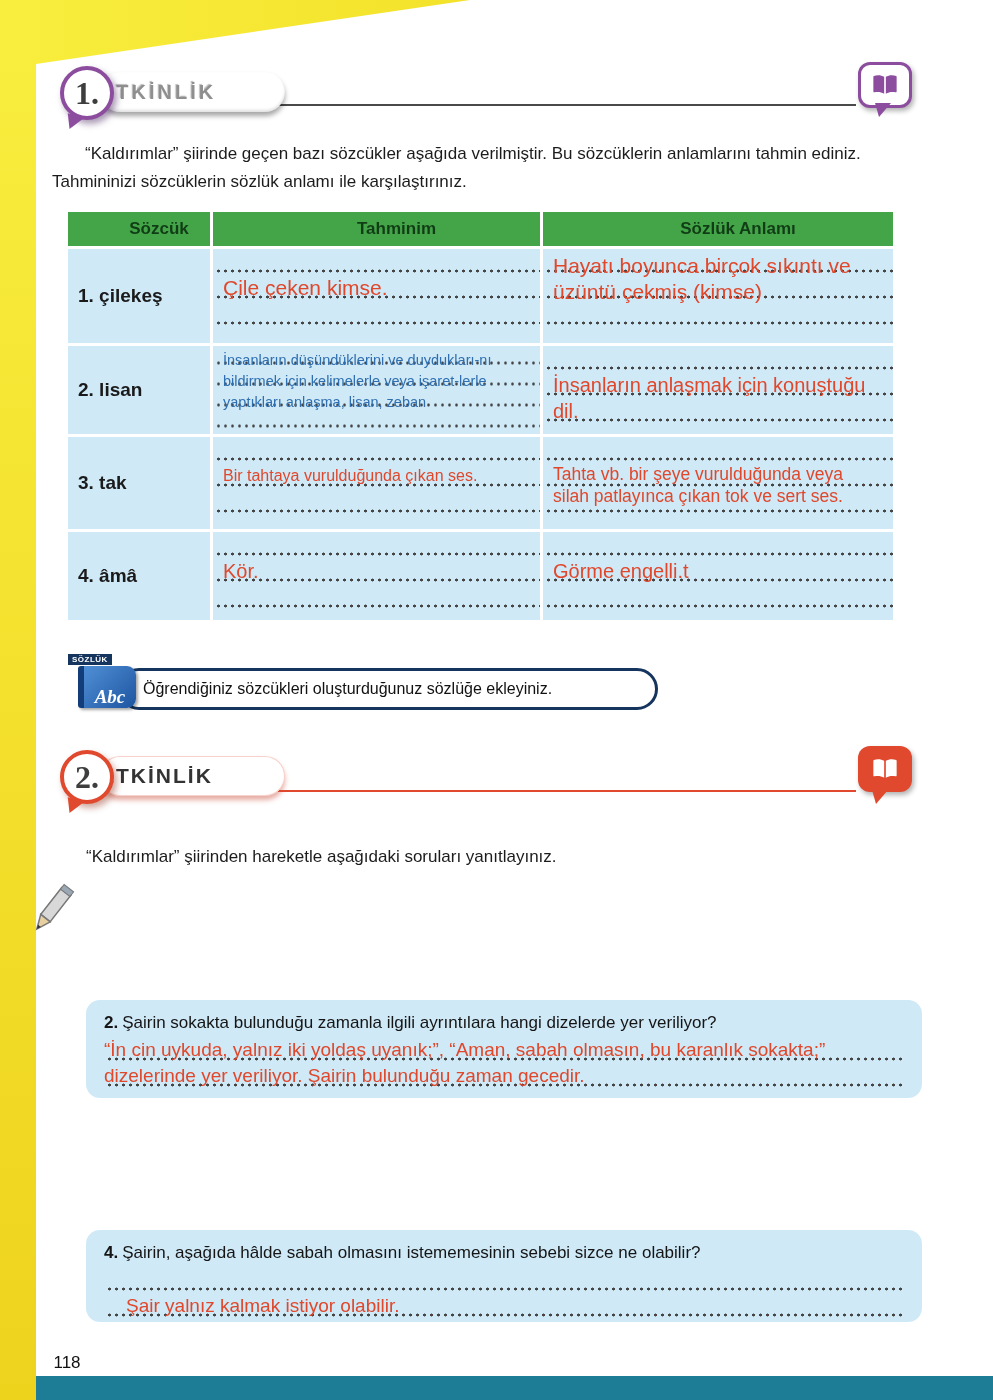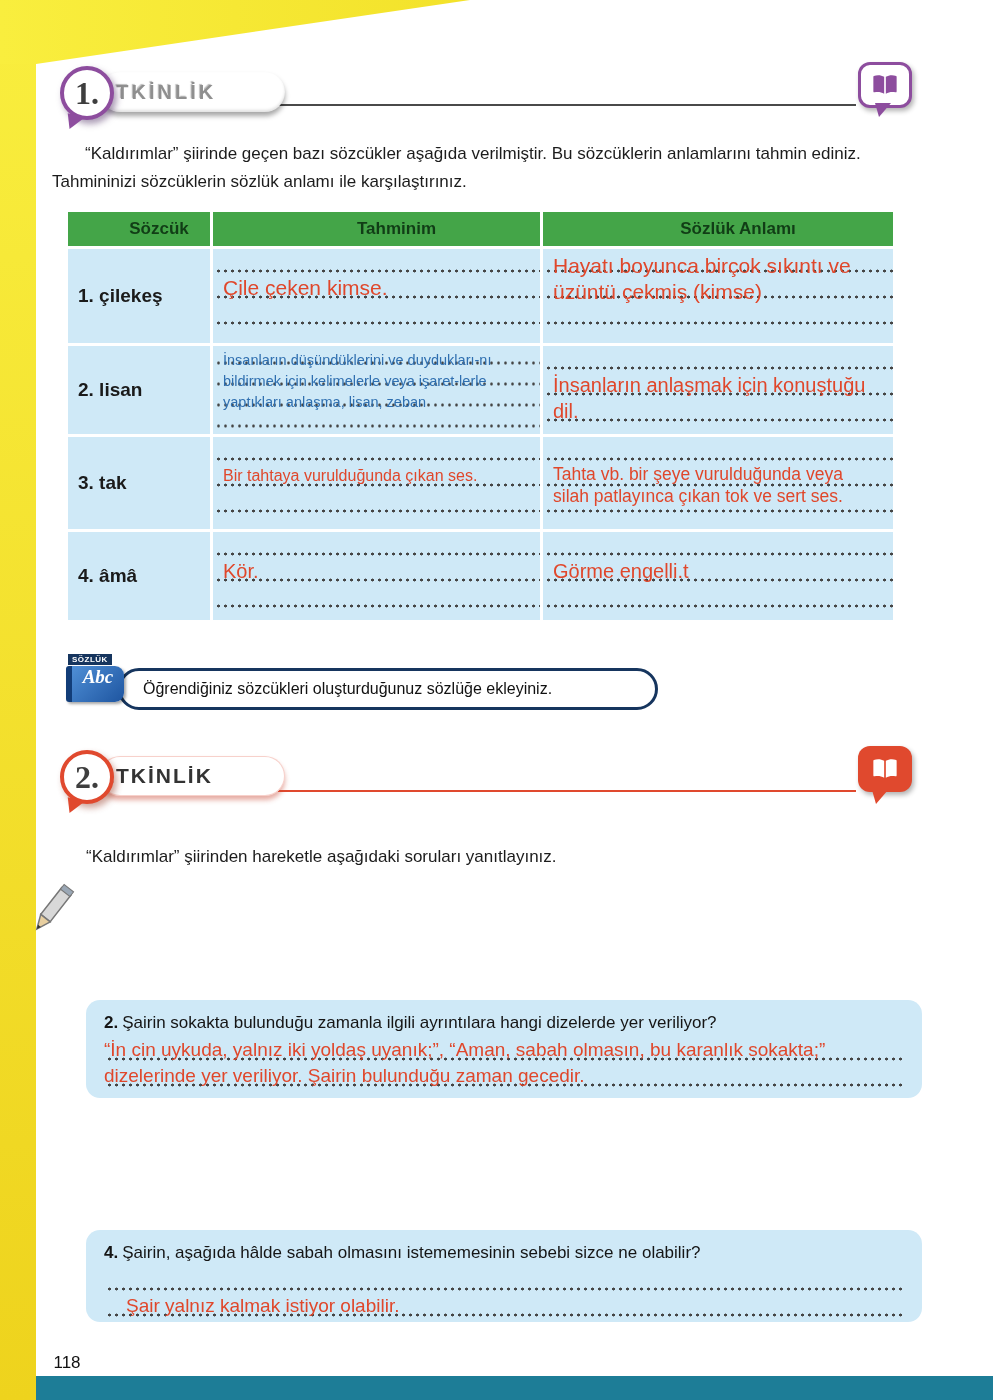--- a/index.html
+++ b/index.html
@@ -76,24 +76,24 @@
   .fs17 { font-size:17.5px; line-height:22px; }
   .fs16 { font-size:16px; line-height:26px; }
   .fs14 { font-size:14.5px; line-height:21px; }
   .pt26 { padding-top:26px; }
   .pt4 { padding-top:4px; }
 
   
   .dict-icon { position:absolute; left:66px; top:654px; width:62px; height:58px; z-index:2; }
   .dict-tag { position:absolute; top:0; left:2px; background:#16355e; color:#ffffff;
               font-size:8px; font-weight:bold; letter-spacing:.5px; padding:1px 4px; }
-  .dict-book { position:absolute; left:0; top:12px; width:58px; height:36px;
+  .dict-book { position:absolute; left:12px; top:12px; width:58px; height:42px;
                background:linear-gradient(135deg,#4f8fd6,#1e55a0);
                border-left:6px solid #123d78; border-radius:3px 9px 9px 3px;
-               display:flex; align-items:flex-start; justify-content:center;
+               display:flex; align-items:flex-end; justify-content:center;
                box-shadow:2px 2px 3px rgba(0,0,0,.35); }
   .dict-abc { color:#ffffff; font-family:"Liberation Serif","DejaVu Serif",serif;
               font-style:italic; font-weight:bold; font-size:19px; }
   .note-box { position:absolute; left:118px; top:668px; width:540px; height:42px;
               border:3px solid #16355e; border-radius:21px; background:#ffffff;
               display:flex; align-items:center; padding-left:22px;
               font-size:16px; color:#111111; z-index:1; }
 
   
   .qblock { position:absolute; left:86px; width:836px; background:#cfe9f7;

